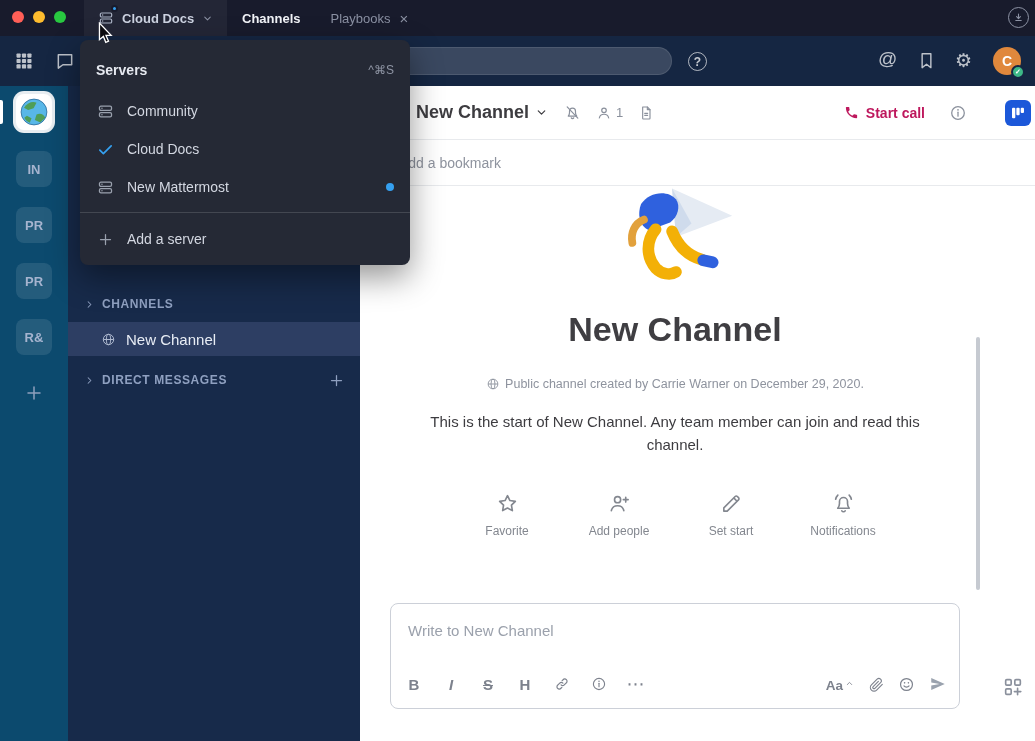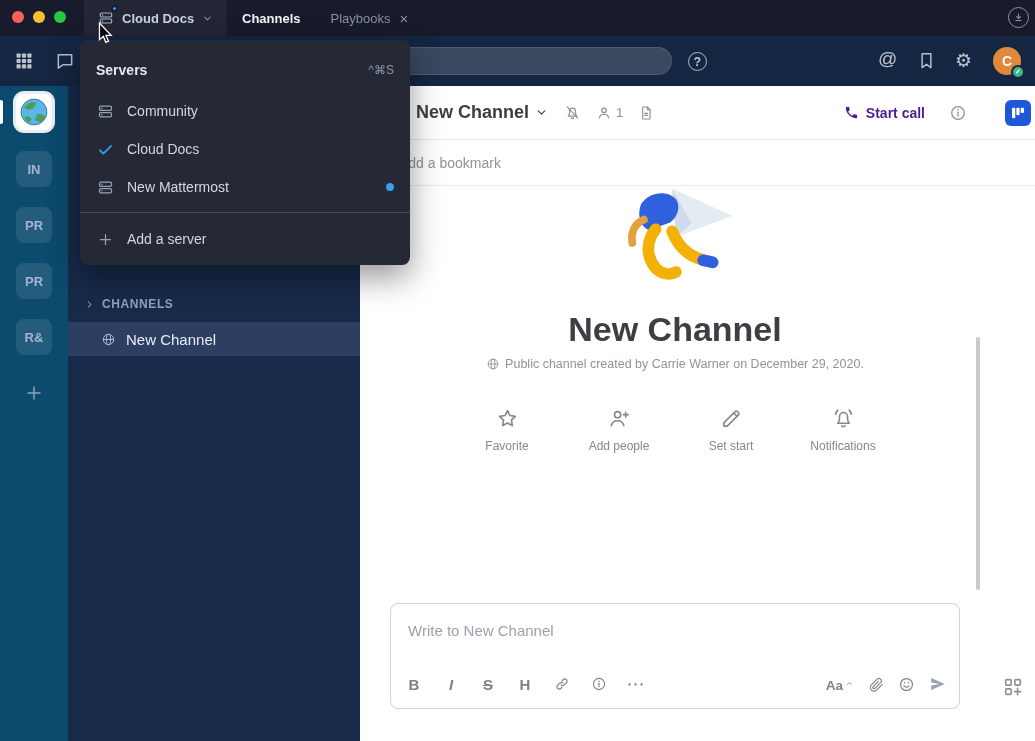--- a/index.html
+++ b/index.html
@@ -49,33 +49,33 @@
 .cat-plus{margin-left:auto;color:#8fa0c0}
 .channel-row{position:absolute;left:0;top:236px;width:100%;height:34px;display:flex;align-items:center;gap:10px;padding:0 16px 0 33px;background:#2d3e63;color:#e8edf5;font-size:15px}
 .channel-row .ch-globe{color:#aeb9cf}
 
 
 .channel-header{position:absolute;left:360px;top:86px;width:675px;height:54px;background:#fff;border-bottom:1px solid #e8eaed}
 .ch-left{position:absolute;left:56px;top:0;height:53px;display:flex;align-items:center;gap:16px}
 .ch-title-group{display:flex;align-items:center;gap:6px;font-size:18px;font-weight:700;color:#3d3c40}
 .ch-icons{display:flex;align-items:center;gap:15px;color:#8a909c}
 .member-group{display:flex;align-items:center;gap:4px;font-size:13px;color:#8a909c}
-.start-call{position:absolute;right:110px;top:0;height:53px;display:flex;align-items:center;gap:7px;color:#4c1d95;font-size:14px;font-weight:700}
+.start-call{position:absolute;right:110px;top:0;height:53px;display:flex;align-items:center;gap:7px;color:#be185d;font-size:14px;font-weight:700}
 .info-btn{position:absolute;right:68px;top:18px;color:#8a909c}
 .boards-btn{position:absolute;right:4px;top:14px;width:26px;height:26px;border-radius:6px;background:#1c58d9;color:#fff;display:flex;align-items:center;justify-content:center}
 
 
 .bookmark-bar{position:absolute;left:360px;top:140px;width:675px;height:46px;border-bottom:1px solid #e8eaed;background:#fff}
 .bm-plus{position:absolute;left:20px;top:16px;color:#8e939e}
 .bm-label{position:absolute;left:39px;top:15px;font-size:14px;color:#8e939e}
 
 
 .content{position:absolute;left:360px;top:186px;width:630px;display:flex;flex-direction:column;align-items:center}
 .intro-title{margin-top:18px;font-size:34px;font-weight:700;color:#3f3e42}
-.intro-meta{margin-top:8px;display:flex;align-items:flex-start;gap:5px;font-size:12.5px;color:#8e939e}
+.intro-meta{margin-top:28px;display:flex;align-items:flex-start;gap:5px;font-size:12.5px;color:#8e939e}
 .intro-desc{margin-top:20px;width:540px;text-align:center;font-size:15px;line-height:1.5;color:#3d3c40}
 .intro-actions{margin-top:36px;display:flex;gap:30px}
 .action-item{width:82px;display:flex;flex-direction:column;align-items:center;gap:9px;color:#83878f;font-size:12px}
 
 
 .composer{position:absolute;left:390px;top:603px;width:570px;height:106px;border:1px solid #ccd0d8;border-radius:8px;background:#fff}
 .composer-placeholder{position:absolute;left:17px;top:18px;font-size:15px;color:#9ba1ac}
 .composer-toolbar{position:absolute;left:8px;right:8px;bottom:4px;height:40px;display:flex;align-items:center}
 .fmt-btn{width:30px;height:30px;margin-right:7px;display:flex;align-items:center;justify-content:center;color:#7d828d;font-size:15px}
 .fmt-b{font-weight:800}.fmt-i{font-style:italic;font-weight:600}.fmt-s{text-decoration:line-through;font-weight:600}.fmt-h{font-weight:800}
@@ -320,20 +320,33 @@
       </span>
     <span>CHANNELS</span>
   </div>
   <div class="channel-row">
     <span class="ch-globe ib">
         <svg width="15" height="15">
           <use href="#i-globe"></use>
         </svg>
       </span>
     <span>New Channel</span>
+  </div>
+  <div class="cat-row" style="top:281px">
+    <span class="chev ib">
+        <svg width="11" height="11">
+          <use href="#i-chev-right"></use>
+        </svg>
+      </span>
+    <span>DIRECT MESSAGES</span>
+    <span class="cat-plus ib">
+        <svg width="15" height="15">
+          <use href="#i-plus"></use>
+        </svg>
+      </span>
   </div>
 </div>
 
 <div class="channel-header">
   <div class="ch-left">
     <div class="ch-title-group">
       <span>New Channel</span>
       <span class="ib" style="color:#3d3c40">
           <svg width="13" height="13">
             <use href="#i-chev-down"></use>
@@ -402,20 +415,21 @@
   </svg>
   <h1 class="intro-title">New Channel</h1>
   <div class="intro-meta">
     <span class="ib" style="color:#8e939e">
         <svg width="14" height="14">
           <use href="#i-globe"></use>
         </svg>
       </span>
     <span>Public channel created by Carrie Warner on December 29, 2020.</span>
   </div>
+  <p class="intro-desc">This is the start of New Channel. Any team member can join and read this channel.</p>
   <div class="intro-actions">
     <div class="action-item">
       <span class="ib">
           <svg width="23" height="23">
             <use href="#i-star"></use>
           </svg>
         </span>
       <span>Favorite</span>
     </div>
     <div class="action-item">

